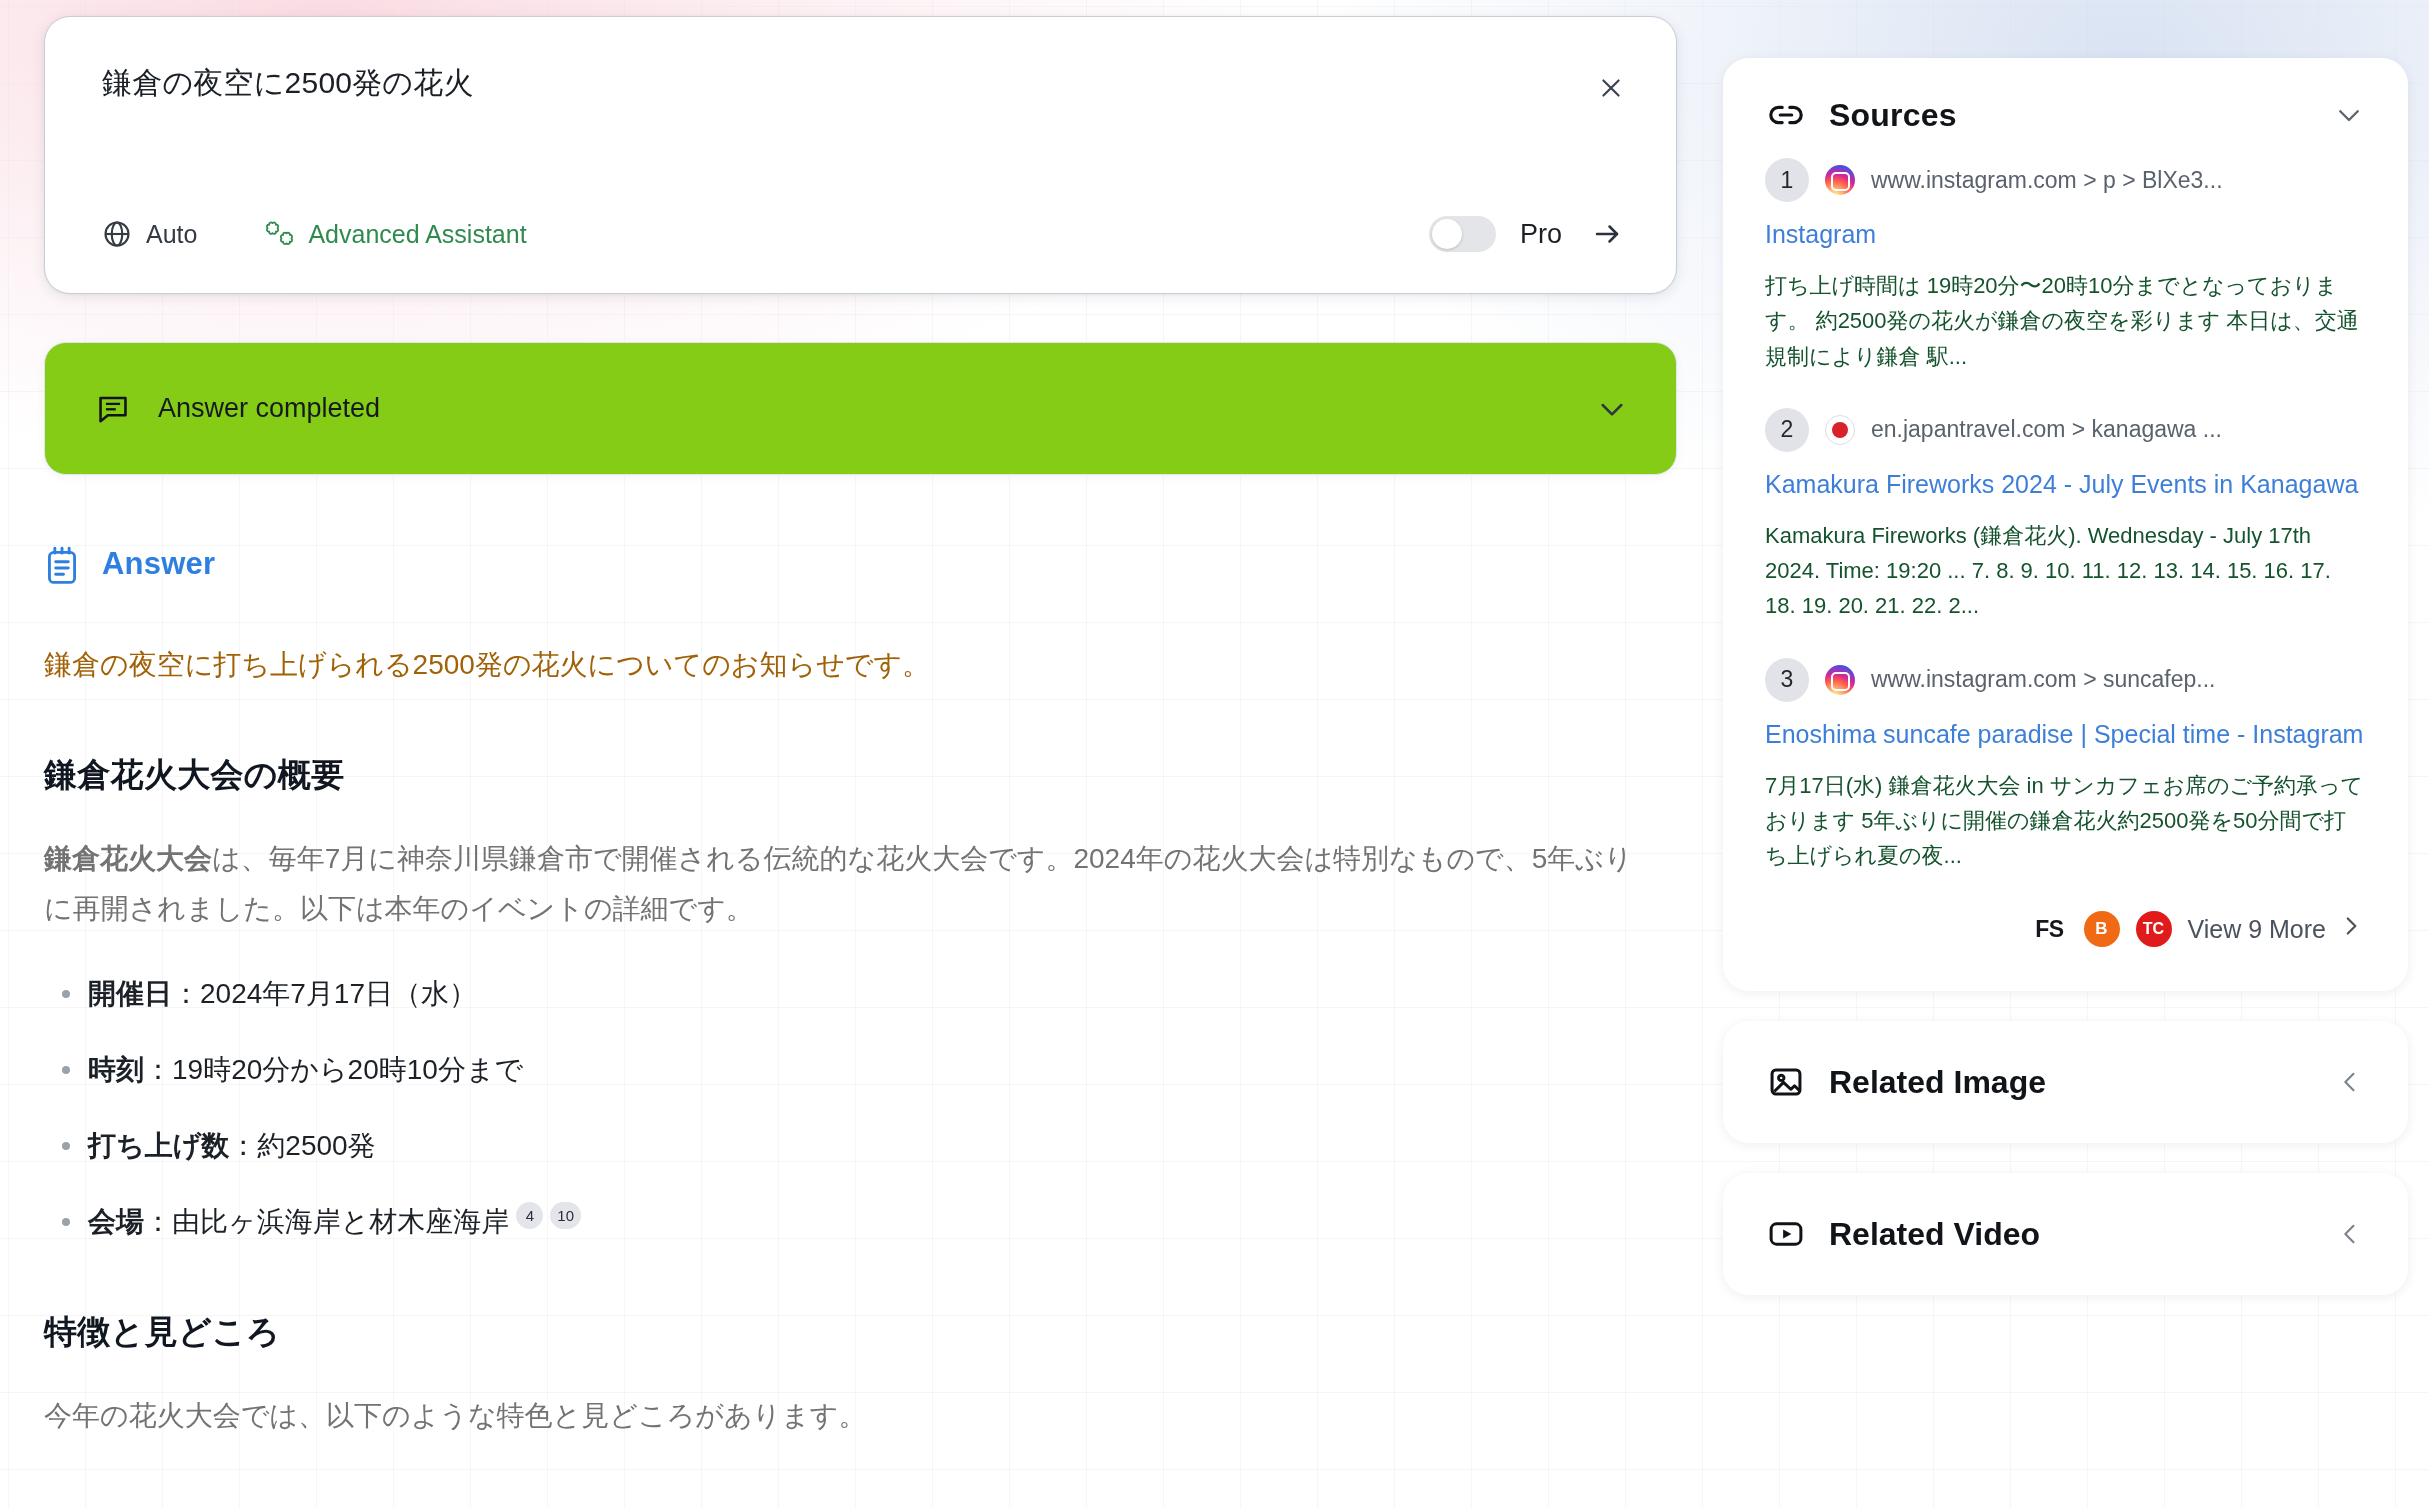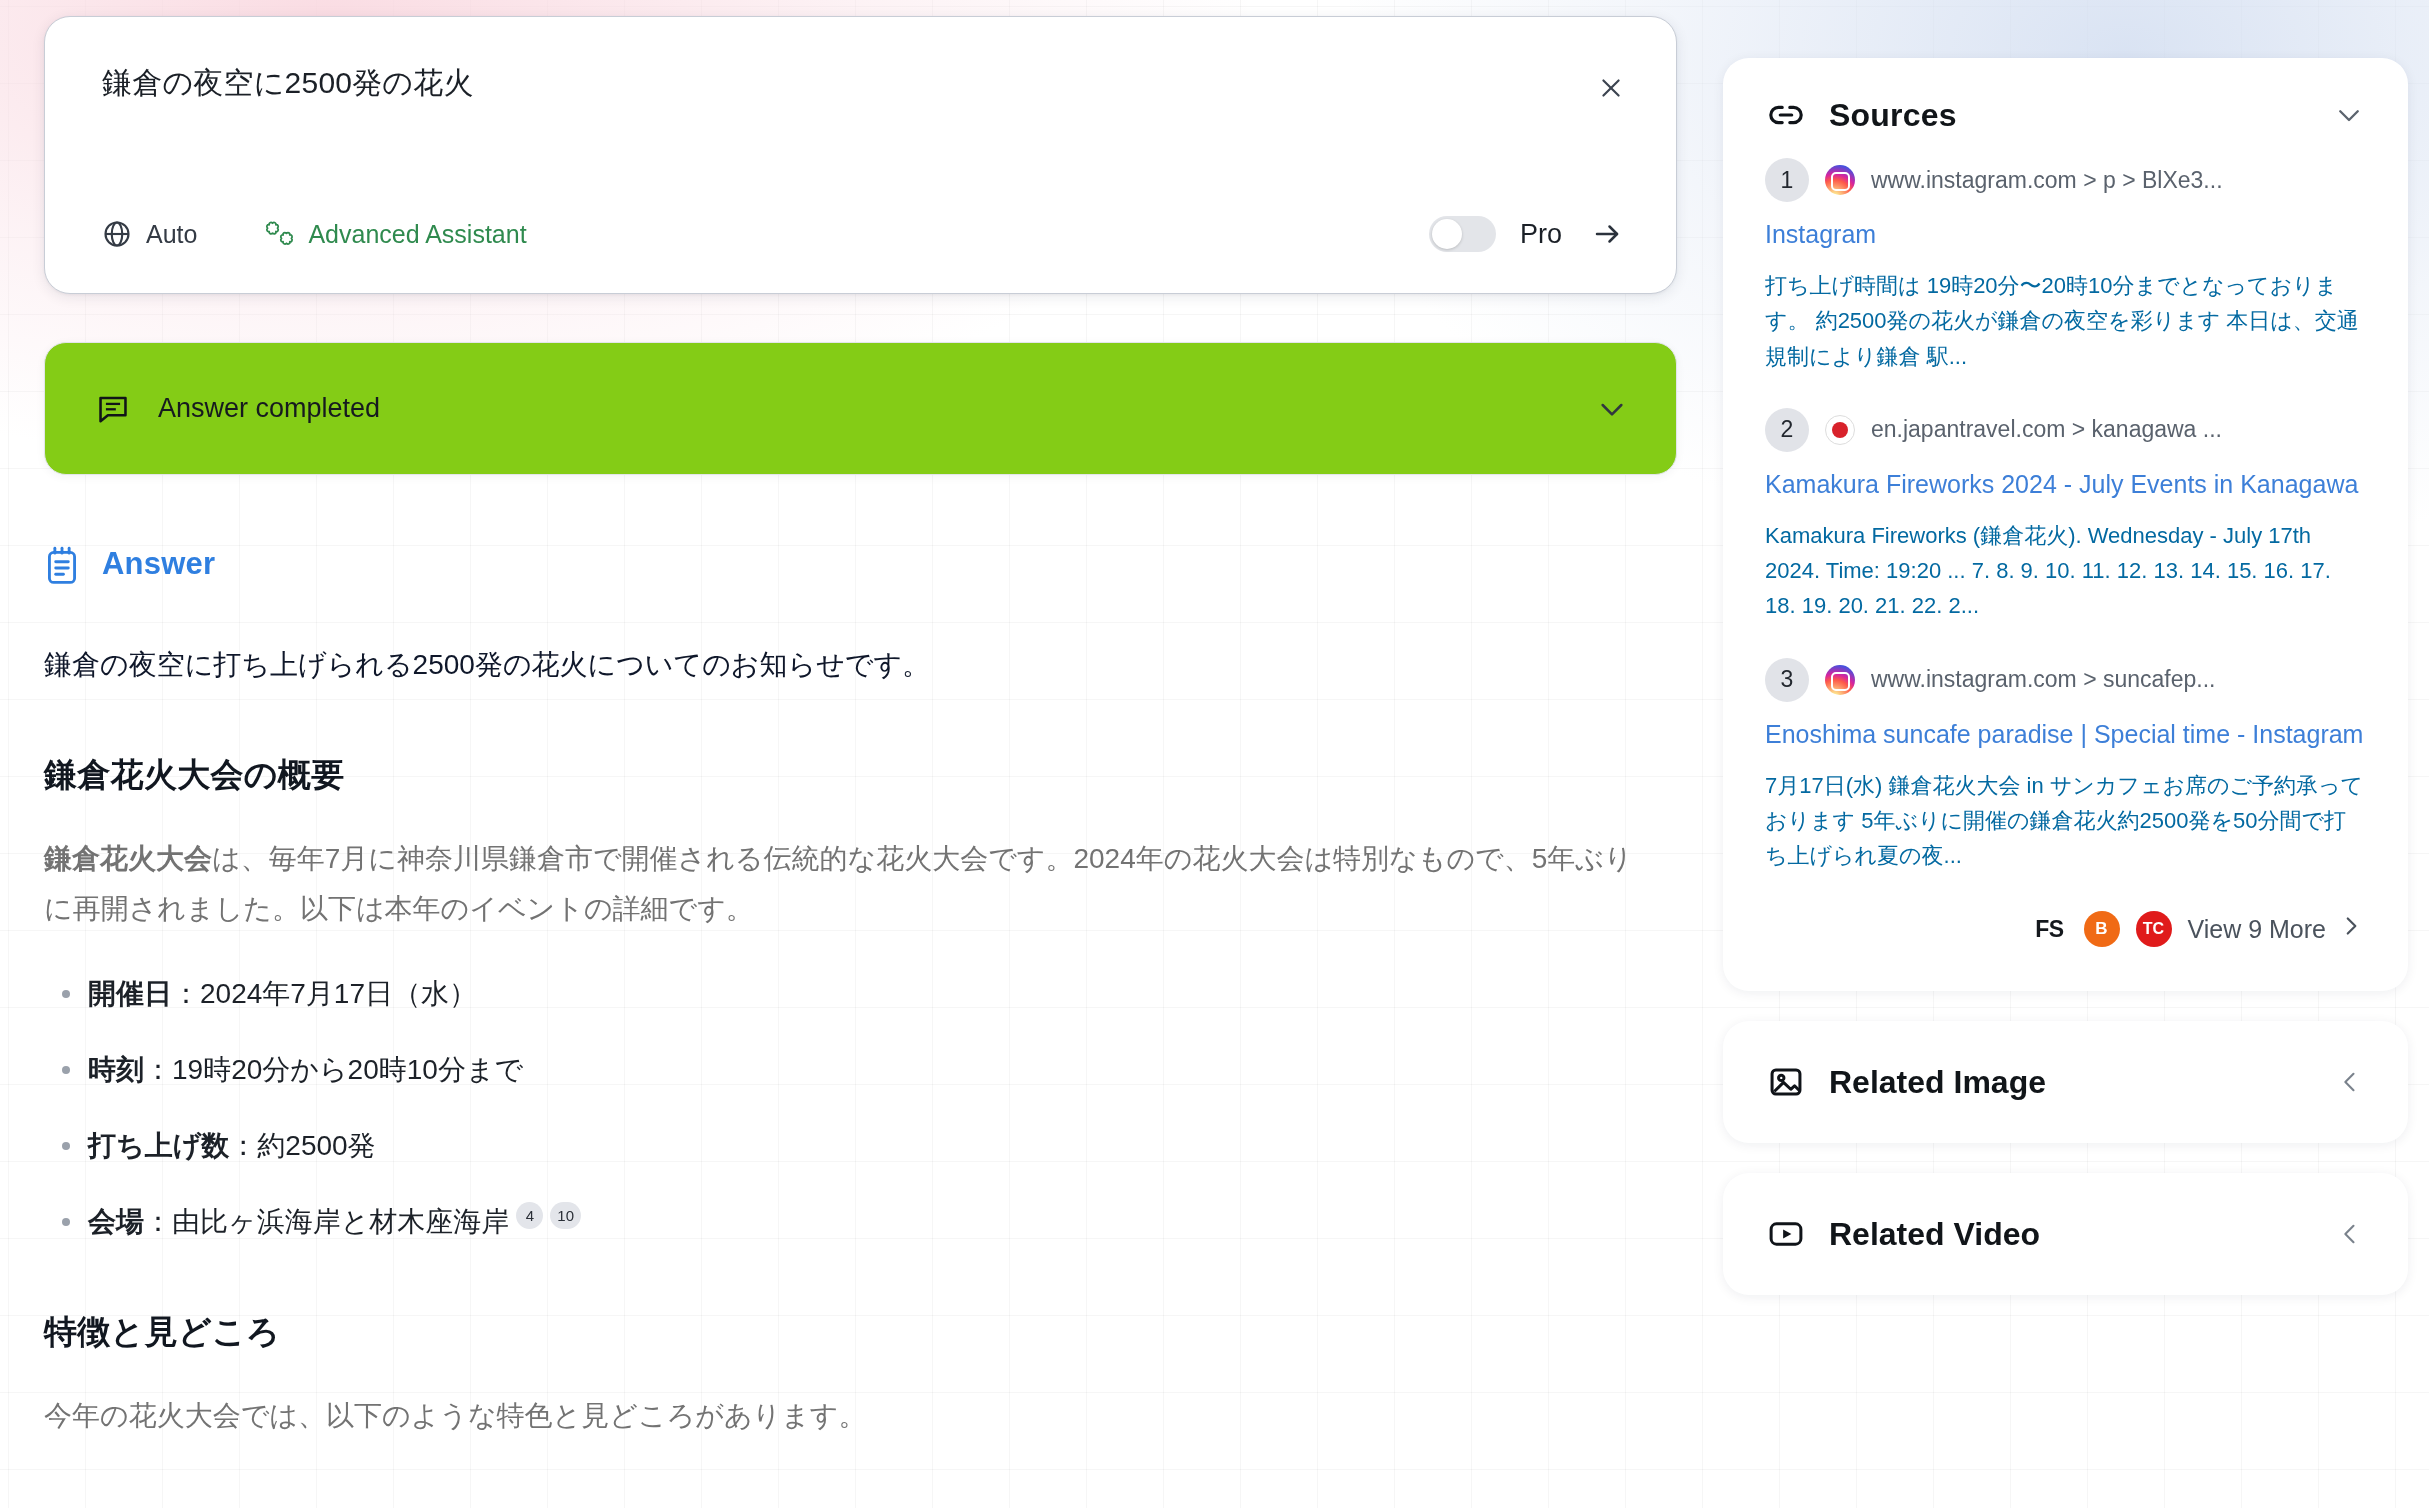--- a/index.html
+++ b/index.html
@@ -163,21 +163,21 @@
   }
   .answer-head .txt {
     font-size: 31px;
     font-weight: bold;
     color: #2f7fe0;
     letter-spacing: 0.2px;
   }
   .answer-intro {
     margin-top: 53px;
     font-size: 28px;
-    color: #0f172a;
+    color: #a16207;
     line-height: 1.55;
   }
   h2.sec-title {
     margin-top: 67px;
     font-size: 33px;
     font-weight: bold;
     color: #111720;
     letter-spacing: 0.3px;
   }
   p.sec-para {
@@ -300,21 +300,21 @@
   .src-title {
     margin-top: 14px;
     font-size: 25px;
     color: #3d7fd8;
     line-height: 1.45;
     cursor: pointer;
   }
   .src-snippet {
     margin-top: 16px;
     font-size: 22px;
-    color: #0369a1;
+    color: #14532d;
     line-height: 1.6;
     max-height: 107px;
     overflow: hidden;
   }
 
   .sources-footer {
     display: flex;
     align-items: center;
     justify-content: flex-end;
     gap: 16px;

